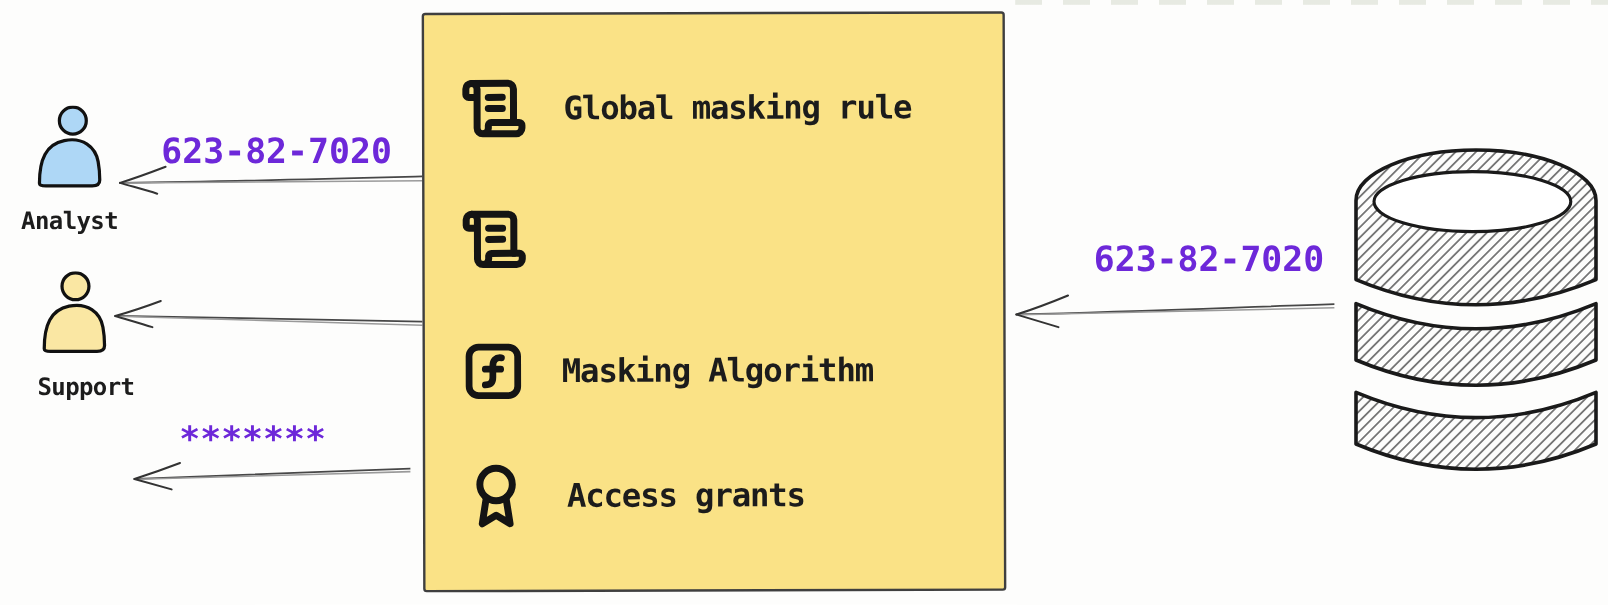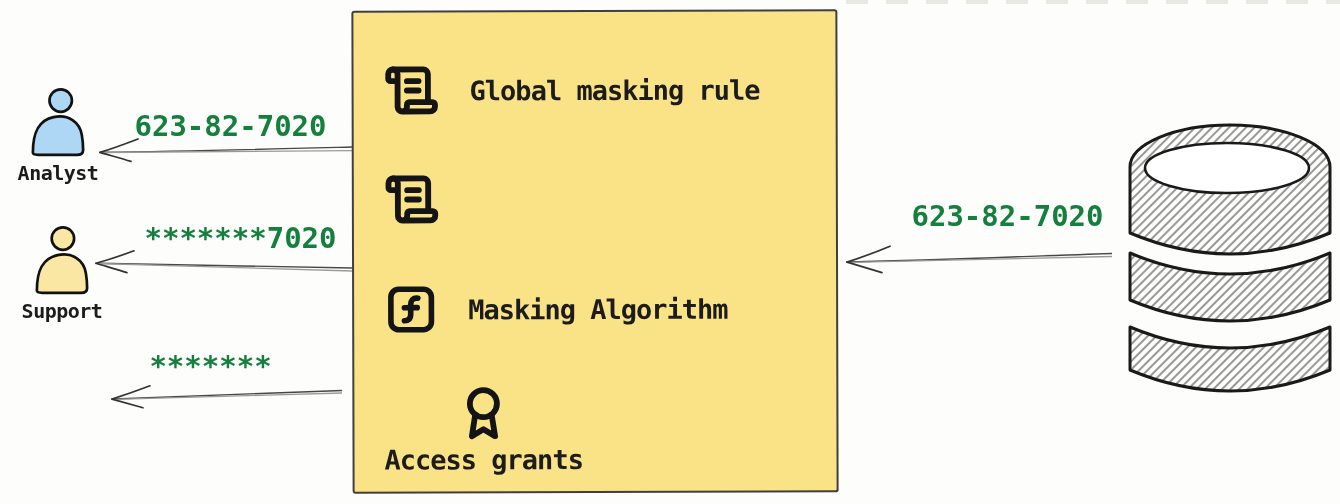--- a/index.html
+++ b/index.html
@@ -7,58 +7,57 @@
     position:relative;width:1340px;height:504px;background:#fdfdfc;overflow:hidden;
     font-family:"DejaVu Sans Mono","Liberation Mono",monospace;color:#1c1c1c;
   }
   .abs{position:absolute;}
   
   .dash-line{left:846px;top:0;width:494px;height:4px;
     background:repeating-linear-gradient(90deg,#e7eae2 0 22px,transparent 22px 40px);}
   
   .persona{width:100px;text-align:center;}
   .persona svg{display:block;margin:0 auto;}
-  .persona-label{margin-top:3px;font-size:20px;font-weight:bold;letter-spacing:-0.5px;}
+  .persona-label{margin-top:14px;font-size:20px;font-weight:bold;letter-spacing:-0.5px;}
   
-  .flow-label{font-size:29px;font-weight:bold;text-align:center;white-space:nowrap;color:#15803d;}
+  .flow-label{font-size:29px;font-weight:bold;text-align:center;white-space:nowrap;color:#6d28d9;}
   
   .mask-box{left:352px;top:10px;width:486px;height:483px;background:#fae286;
     border:2.5px solid #3f3f3f;border-radius:3px;box-sizing:border-box;transform:rotate(-0.15deg);}
   .mask-row{position:absolute;left:30px;height:62px;display:flex;align-items:center;}
   .mask-row .label{font-size:27px;font-weight:bold;letter-spacing:-1px;white-space:nowrap;}
   .gap24{column-gap:24px;}
-  .gap30{column-gap:30px;}
+  .gap30{column-gap:30px;justify-content:flex-end;}
   .icon{flex:0 0 auto;}
 </style>
 </head>
 <body>
 
 <div id="canvas">
 
   <div class="abs dash-line"></div>
 
   <div class="abs persona" style="left:8px;top:88px;">
     <svg width="58" height="70" viewBox="0 0 64 78">
       <circle cx="35" cy="14" r="12.5" stroke="#111" stroke-width="3" fill="#aed7f6"></circle>
       <path d="M4,72 C4,50 10,36 27,32.5 C44,29 56,38 58.5,52 C60,60 60,66 60,69 C60,73.5 57,74.5 53,74.5 L10,74.5 C6,74.5 4,74 4,72 Z" stroke="#111" stroke-width="3" stroke-linejoin="round" fill="#aed7f6"></path>
     </svg>
     <div class="persona-label">Analyst</div>
   </div>
 
-  <div class="abs persona" style="left:12px;top:226px;">
+  <div class="abs persona" style="left:12px;top:226px;text-align:right;">
     <svg width="58" height="70" viewBox="0 0 64 78">
       <circle cx="33" cy="14" r="12.5" stroke="#111" stroke-width="3" fill="#fae7a3"></circle>
       <path d="M4,72 C4,50 10,36 27,32.5 C44,29 56,38 58.5,52 C60,60 60,66 60,69 C60,73.5 57,74.5 53,74.5 L10,74.5 C6,74.5 4,74 4,72 Z" stroke="#111" stroke-width="3" stroke-linejoin="round" fill="#fae7a3"></path>
     </svg>
     <div class="persona-label">Support</div>
   </div>
 
 
   <div class="abs flow-label" style="left:128px;top:109px;width:205px;">623-82-7020</div>
-  <div class="abs flow-label" style="left:138px;top:221px;width:205px;">*******7020</div>
   <div class="abs flow-label" style="left:148px;top:349px;width:125px;">*******</div>
   <div class="abs flow-label" style="left:905px;top:199px;width:205px;">623-82-7020</div>
 
   <svg class="abs" style="left:95px;top:134px;" width="258" height="34" viewBox="0 0 258 34" fill="none">
     <path d="M257,13 C180,15 95,17.3 7,18.3" stroke="#474747" stroke-width="1.4"></path>
     <path d="M257,16.6 C180,17.6 95,18.2 7,18.5" stroke="#9a9a9a" stroke-width="1.3"></path>
     <path d="M5,18.4 C19,14.2 31,9.6 43,5" stroke="#333" stroke-width="1.7" stroke-linecap="round"></path>
     <path d="M5,18.4 C16,21.6 27,24.6 36,27.4" stroke="#333" stroke-width="1.7" stroke-linecap="round"></path>
   </svg>
 
@@ -106,21 +105,21 @@
 
     <div class="mask-row gap30" style="top:266px;">
       <svg class="icon" width="54" height="54" viewBox="0 0 24 24" fill="none" stroke="#141414" stroke-width="2.5" stroke-linecap="round" stroke-linejoin="round">
         <rect width="18" height="18" x="3" y="3" rx="3.5"></rect>
         <path d="M9 17c2 0 2.8-1 2.8-2.8V10c0-2 1-3.3 3.2-3"></path>
         <path d="M9 11.2h5.7"></path>
       </svg>
       <span class="label">Masking Algorithm</span>
     </div>
 
-    <div class="mask-row gap30" style="top:370px;flex-direction:column;">
+    <div class="mask-row gap30" style="top:370px;">
       <svg class="icon" width="58" height="62" viewBox="0 0 24 24" fill="none" stroke="#141414" stroke-width="2.4" stroke-linecap="round" stroke-linejoin="round">
         <circle cx="12" cy="8" r="5.6"></circle>
         <path d="M15.4 12.6 L16.8 21.5 L12 18.6 L7.2 21.5 L8.6 12.6"></path>
       </svg>
       <span class="label">Access grants</span>
     </div>
 
   </div>
 
   <svg class="abs" style="left:1127px;top:115px;" width="206" height="280" viewBox="0 0 206 280">

